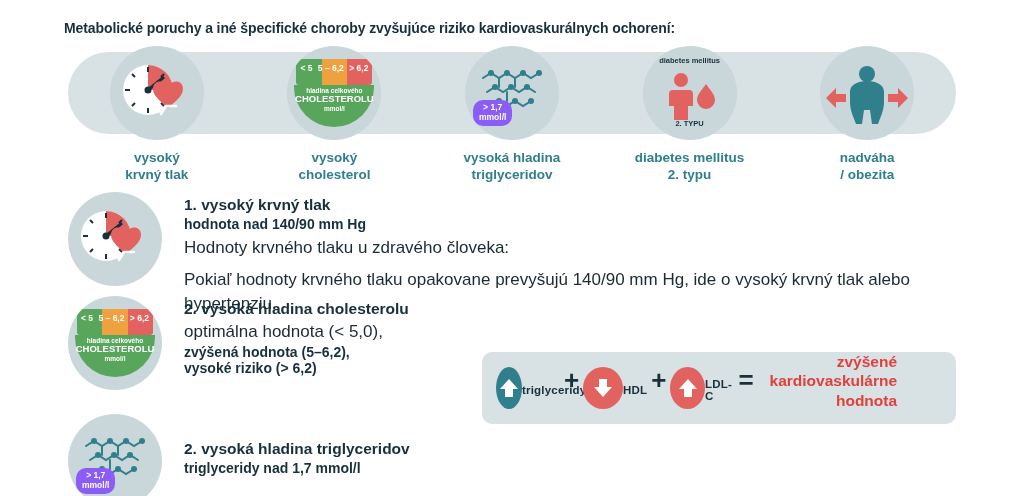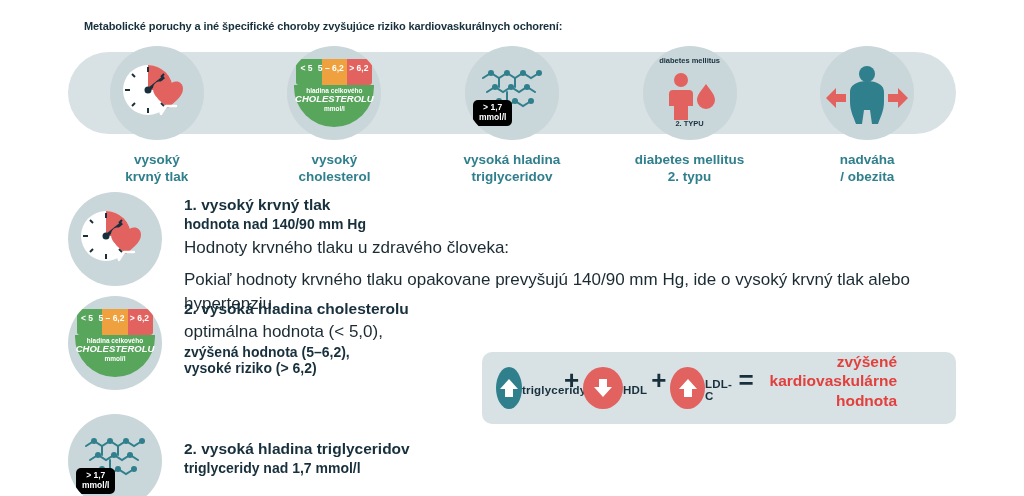--- a/index.html
+++ b/index.html
@@ -16,24 +16,24 @@
     overflow: hidden;
   }
   .page {
     position: absolute;
     inset: 0;
   }
 
   
   .title {
     position: absolute;
-    left: 84px;
+    left: 64px;
     top: 20px;
     width: 900px;
-    font-size: 11px;
+    font-size: 14px;
     font-weight: bold;
     color: #17303c;
     letter-spacing: -0.1px;
   }
 
   
   .band {
     position: absolute;
     left: 68px;
     top: 52px;
@@ -49,21 +49,20 @@
     width: 888px;
     height: 140px;
     display: flex;
   }
   .top-item {
     flex: 1 1 0;
     position: relative;
     display: flex;
     flex-direction: column;
     align-items: center;
-    justify-content: space-between;
   }
   .circle {
     width: 94px;
     height: 94px;
     border-radius: 50%;
     background: #c9d6da;
     position: relative;
     overflow: hidden;
     display: flex;
     align-items: center;
@@ -233,30 +232,30 @@
     width: 80px;
     height: 42px;
     background: #58a55c;
     border-radius: 0 0 40px 40px;
     text-align: center;
     color: #ffffff;
     padding-top: 2px;
     box-sizing: border-box;
   }
   .chol-lower .l1 { font-size: 6.5px; font-weight: bold; line-height: 1.15; }
-  .chol-lower .l2 { font-size: 9.5px; font-weight: bold; line-height: 1.15; font-style: italic; }
+  .chol-lower .l2 { font-size: 9.5px; font-weight: bold; line-height: 1.15; }
   .chol-lower .l3 { font-size: 6.5px; font-weight: bold; line-height: 1.15; }
 
   .trig-badge {
     position: absolute;
     left: 8px;
     bottom: 14px;
-    background: #000000;
+    background: #8b5cf6;
     color: #fff;
-    border-radius: 5px;
+    border-radius: 10px;
     padding: 3px 6px;
     font-size: 8.5px;
     font-weight: bold;
     text-align: center;
     line-height: 1.15;
   }
 
   .dm-top {
     position: absolute;
     top: 10px;

